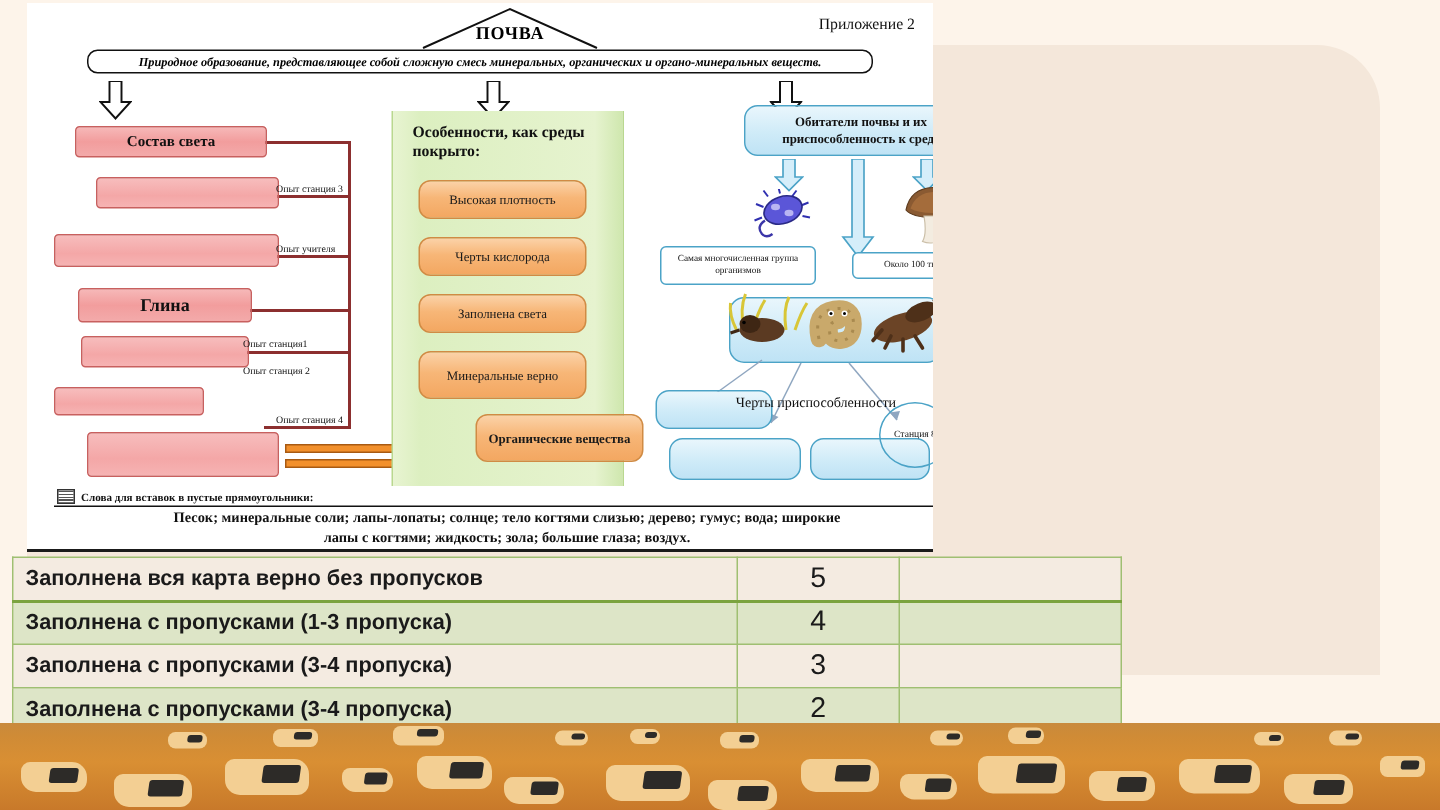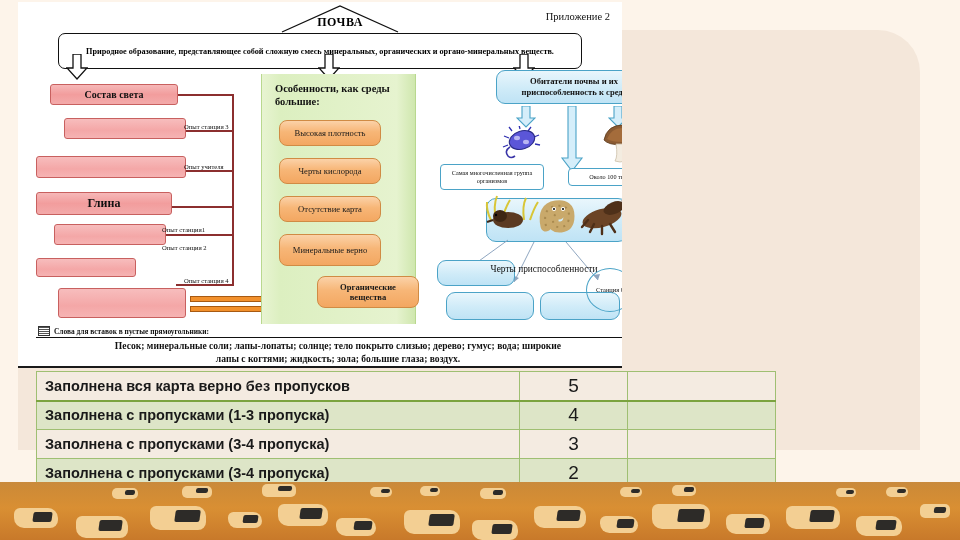--- a/index.html
+++ b/index.html
@@ -58,25 +58,26 @@
   #pochva-label {
     position: absolute; left: 262px; top: 13px; width: 120px;
     text-align: center; font-weight: bold; font-size: 12px;
     letter-spacing: .5px;
   }
   #prilozhenie {
     position: absolute; right: 12px; top: 9px;
     font-size: 10.5px; color: #111;
   }
   #definition-box {
-    position: absolute; left: 40px; top: 31px; width: 524px; height: 36px;
+    position: absolute; left: 40px; top: 31px; width: 524px; height: 16px;
     border: 1.6px solid #111; border-radius: 7px;
     display: flex; align-items: center; justify-content: center;
     font-size: 8.2px; font-weight: bold; text-align: center;
     padding: 0 6px;
+    font-style: italic;
   }
 
   
   .blk-arrow {
     position: absolute; width: 22px; height: 26px;
   }
 
   
   #left-col { position: absolute; left: 18px; top: 72px; width: 212px; height: 250px; }
   .pink-box {
@@ -103,21 +104,21 @@
   #mid-col {
     position: absolute; left: 243px; top: 72px; width: 155px; height: 250px;
     background: linear-gradient(to right, #e8f4d2 0%, #dcefc0 12%, #e6f3cf 88%, #cfe7ae 100%);
     border-left: 1px solid #b9d88f; border-right: 1px solid #b9d88f;
   }
   #mid-title {
     position: absolute; left: 13px; top: 8px; width: 132px;
     font-size: 10.5px; font-weight: bold; line-height: 1.25; color: #111;
   }
   .orange-pill {
-    position: absolute; left: 17px; width: 102px;
+    position: absolute; left: 17px; width: 112px;
     background: linear-gradient(to bottom, #fbd2a8 0%, #f7b677 45%, #f3a761 100%);
     border: 1px solid #d08b44;
     border-radius: 8px;
     display: flex; align-items: center; justify-content: center;
     text-align: center; font-size: 8.6px; color: #1a1a1a; line-height: 1.2;
     padding: 0 4px;
   }
   .orange-pill.bold { font-weight: bold; }
 
   
@@ -163,21 +164,21 @@
     line-height: 1.35; padding: 2px 14px 2px 14px;
   }
   .tiny-glyph {
     position: absolute; left: 2px; top: 0px; width: 12px; height: 10px;
     background: repeating-linear-gradient(to bottom,#555 0 1px,#fff 1px 2px);
     border: 1px solid #333;
   }
 
   
   #table-wrap {
-    position: absolute; left: 8px; top: 371px; width: 740px; margin-left: 28px;
+    position: absolute; left: 8px; top: 371px; width: 740px;
   }
   table { border-collapse: collapse; width: 740px; table-layout: fixed; }
   td {
     border: 1px solid #9fbf72;
     height: 29px;
     font-family: "Liberation Sans", sans-serif;
     font-size: 14.5px; font-weight: bold; color: #1a1a1a;
     padding: 0 8px;
   }
   tr.odd td { background: #f4ebe1; }
@@ -230,21 +231,21 @@
       </div>
 
       <div class="pink-box blank" style="left:28px; top:44px; width:122px; height:21px;">
         <span></span>
       </div>
 
       <div class="pink-box blank" style="left:0px;  top:82px; width:150px; height:22px;">
         <span></span>
       </div>
 
-      <div class="pink-box" style="left:0; top:118px; width:136px; height:23px;justify-content:center;">
+      <div class="pink-box" style="left:16px; top:118px; width:116px; height:23px;justify-content:center;">
         <span style="font-size:12px;">Глина</span>
       </div>
 
       <div class="pink-box blank" style="left:18px; top:150px; width:112px; height:21px;">
         <span></span>
       </div>
 
       <div class="pink-box blank" style="left:0px;  top:184px; width:100px; height:19px;">
         <span></span>
       </div>
@@ -257,30 +258,30 @@
       <div class="opyt" style="left:148px; top:89px;">Опыт учителя</div>
       <div class="opyt" style="left:126px; top:152px;">Опыт станция1</div>
       <div class="opyt" style="left:126px; top:170px;">Опыт станция 2</div>
       <div class="opyt" style="left:148px; top:203px;">Опыт станция 4</div>
 
       <div class="orange-bar" style="left:154px; top:222px; width:84px;"></div>
       <div class="orange-bar" style="left:154px; top:232px; width:84px;"></div>
     </div>
 
     <div id="mid-col">
-      <div id="mid-title">Особенности, как среды большие:</div>
+      <div id="mid-title">Особенности, как среды покрыто:</div>
 
       <div class="orange-pill" style="top:46px;  height:26px;">
         <span>Высокая плотность</span>
       </div>
       <div class="orange-pill" style="top:84px;  height:26px;">
         <span>Черты кислорода</span>
       </div>
       <div class="orange-pill" style="top:122px; height:26px;">
-        <span>Отсутствие карта</span>
+        <span>Заполнена света</span>
       </div>
       <div class="orange-pill" style="top:160px; height:32px;">
         <span>Минеральные верно</span>
       </div>
       <div class="orange-pill bold" style="top:202px; height:32px;margin-left:38px;">
         <span>Органические вещества</span>
       </div>
     </div>
 
     <div id="right-col">
@@ -382,21 +383,21 @@
     <div id="station-circle">
       <span>Станция 8</span>
     </div>
 
     <div id="words">
       <div id="words-label">
         <span class="tiny-glyph"></span>
         <span>Слова для вставок в  пустые прямоугольники:</span>
       </div>
       <div id="words-body">
-        <div>Песок; минеральные соли; лапы-лопаты;  солнце; тело покрыто слизью; дерево; гумус; вода; широкие</div>
+        <div>Песок; минеральные соли; лапы-лопаты;  солнце; тело когтями слизью; дерево; гумус; вода; широкие</div>
         <div>лапы с когтями; жидкость; зола; большие глаза; воздух.</div>
       </div>
     </div>
 
   </div>
 
   <div id="table-wrap">
     <table>
       <tbody>
         <tr class="odd">

